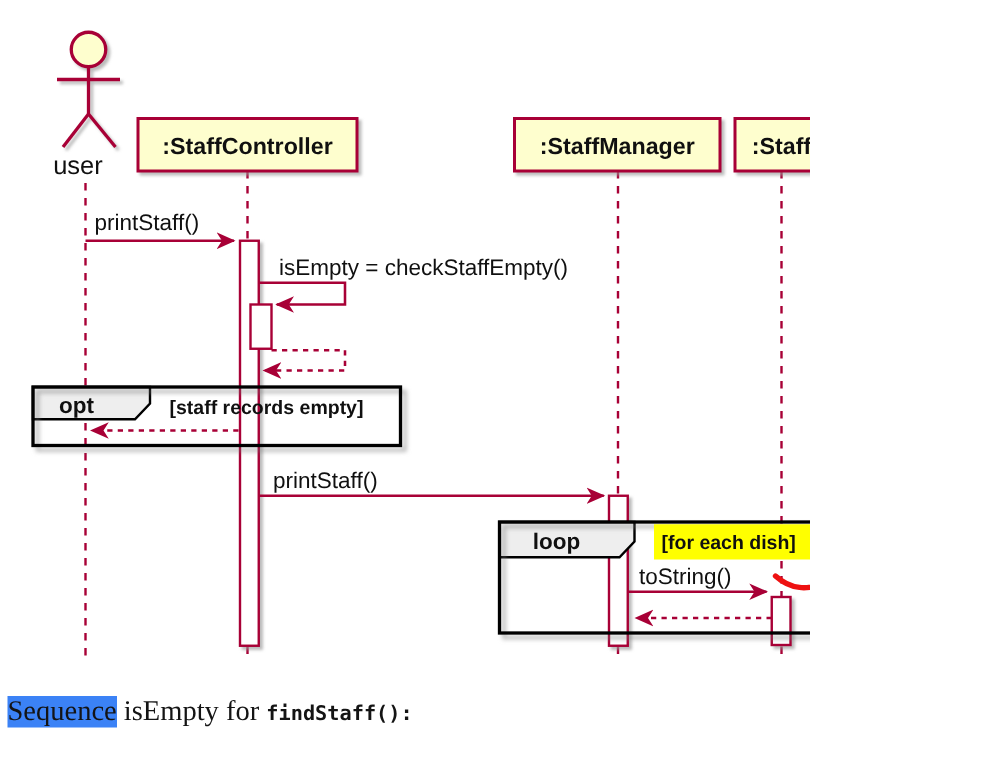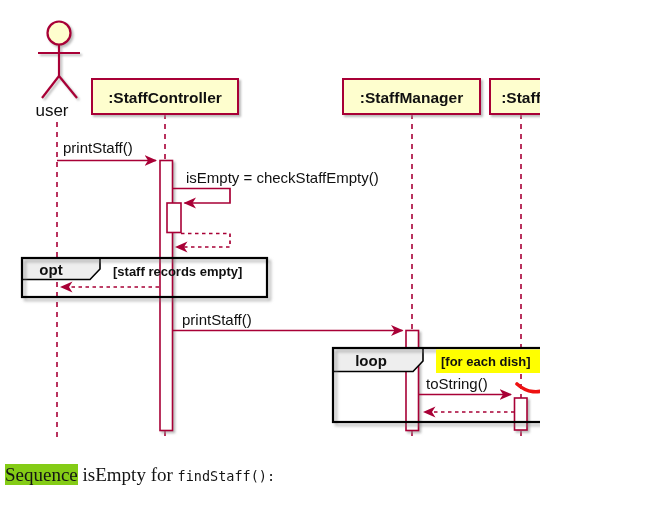--- a/index.html
+++ b/index.html
@@ -17,22 +17,22 @@
   .shadow-frag { filter:drop-shadow(3px 3px 1.5px rgba(120,120,120,0.55)); }
   .lifeline { stroke:#A80036; stroke-width:1.6; stroke-dasharray:5 5; fill:none; }
   .msg-line { stroke:#A80036; stroke-width:1.7; fill:none; }
   .msg-return { stroke:#A80036; stroke-width:1.7; fill:none; stroke-dasharray:3.5 3.5; }
   .activation { fill:#ffffff; stroke:#A80036; stroke-width:1.6; }
   .annotation { stroke:#EE1111; stroke-width:3.6; fill:none; stroke-linecap:round; }
   .caption {
     position:absolute; left:5px; top:464px;
     font-family:"Liberation Serif", serif; font-size:19px; color:#141414; white-space:pre;
   }
-  .caption .hl { background:#84cc16;text-align:right; }
-  .caption .code { font-family:"DejaVu Sans Mono", monospace; font-size:13.5px; }
+  .caption .hl { background:#3b82f6;text-align:right; }
+  .caption .code { font-family:"DejaVu Sans Mono", monospace; font-size:13.5px;font-weight:bold; }
 </style>
 </head>
 <body>
 
 <div class="canvas">
   <svg width="658" height="458" viewBox="0 0 658 458">
     <defs>
       <marker id="mFill" viewBox="0 0 14 12" markerWidth="14" markerHeight="12" refX="11.5" refY="6" orient="auto" markerUnits="userSpaceOnUse">
         <path d="M0,0.5 L12.5,6 L0,11.5 L3.5,6 Z" fill="#A80036"></path>
       </marker>

